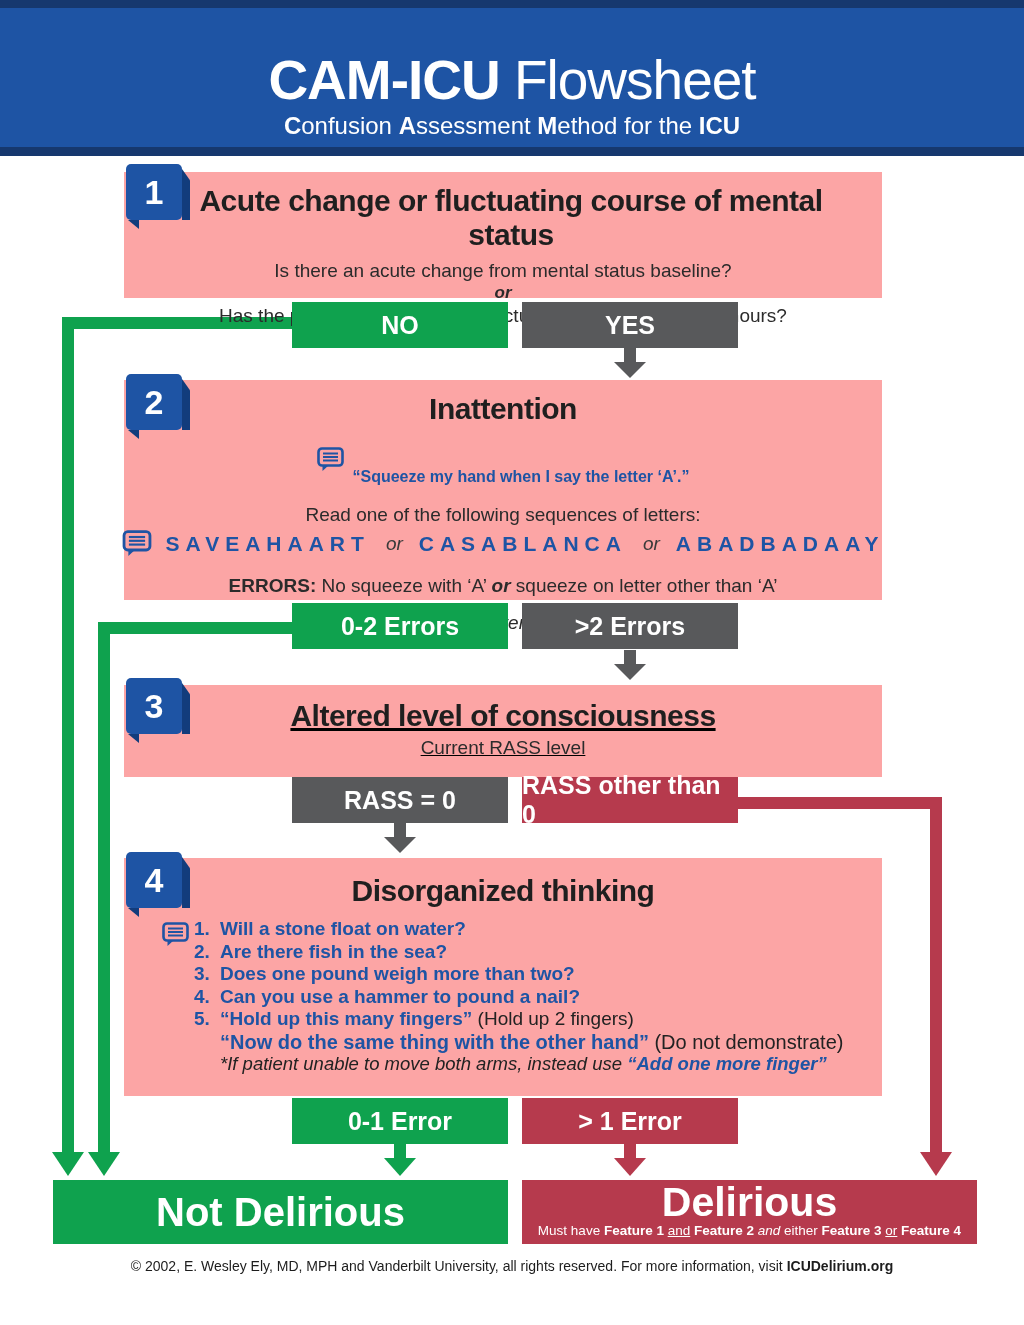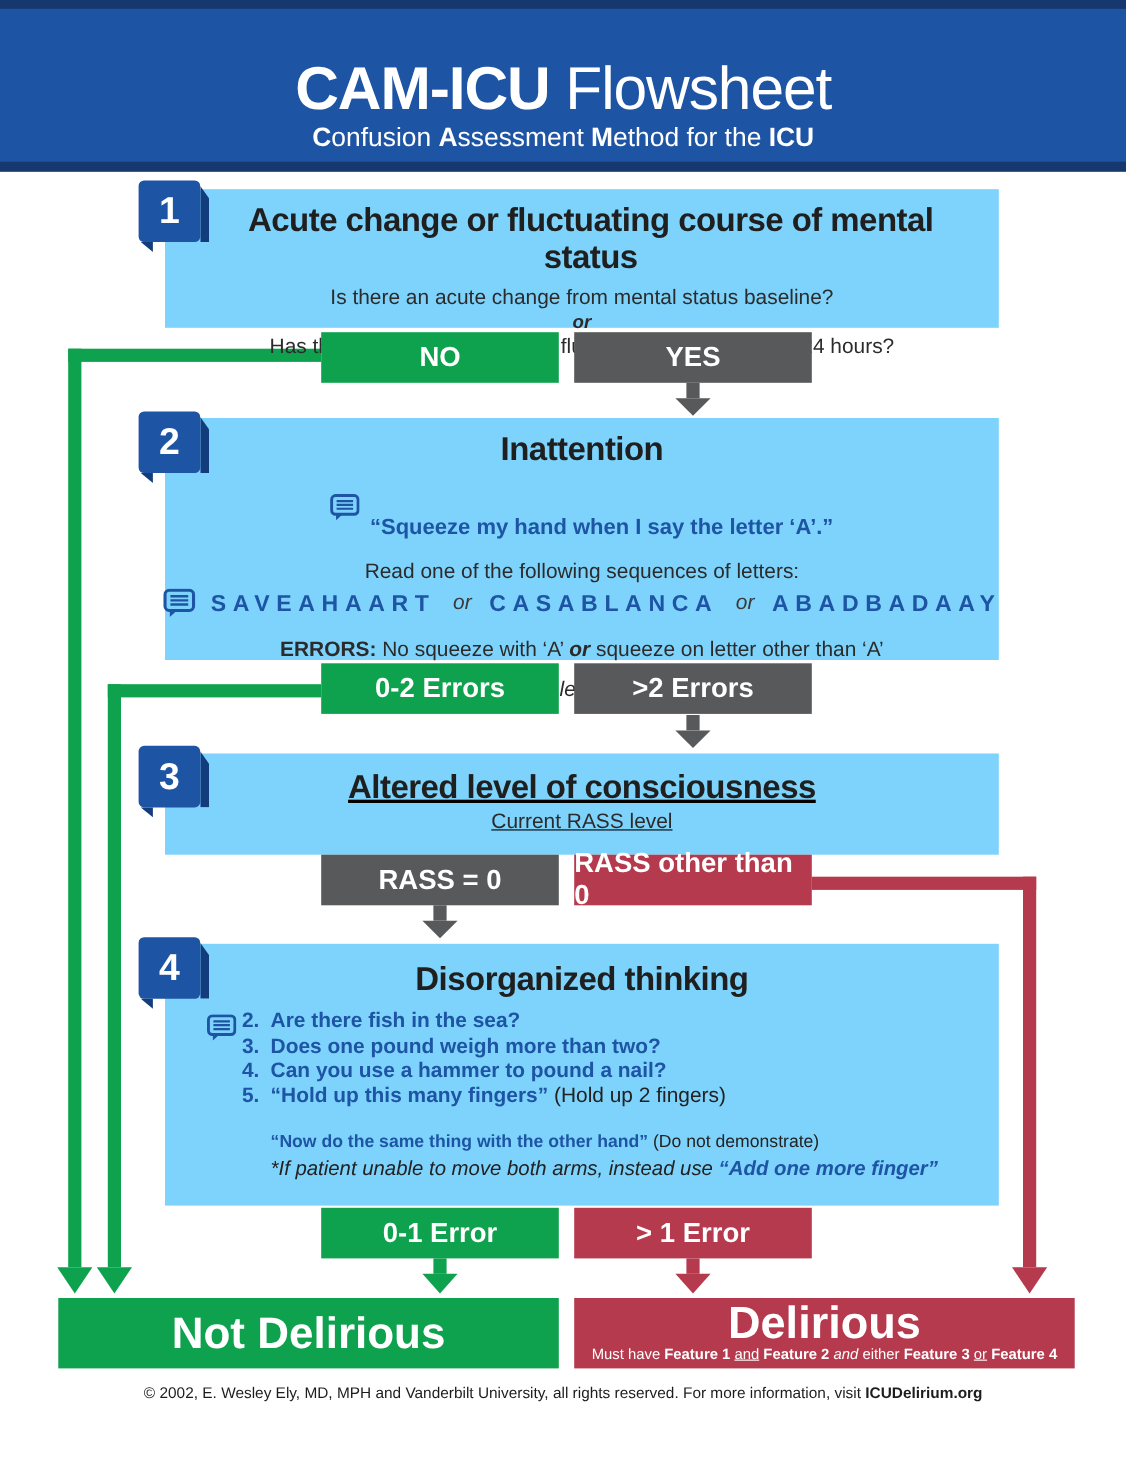--- a/index.html
+++ b/index.html
@@ -10,21 +10,21 @@
   .hdr { position:absolute; top:0; left:0; width:1024px; height:156px; background:#1E54A4; }
   .hdr-strip-top { position:absolute; top:0; left:0; width:100%; height:8px; background:#16386E; }
   .hdr-strip-bot { position:absolute; bottom:0; left:0; width:100%; height:9px; background:#16386E; }
   .hdr-title { position:absolute; top:48px; width:100%; text-align:center; color:#fff; font-size:55px; letter-spacing:-1px; }
   .hdr-title .strong { font-weight:700; }
   .hdr-title .light { font-weight:400; }
   .hdr-sub { position:absolute; top:112px; width:100%; text-align:center; color:#fff; font-size:24px; font-weight:400; }
   .hdr-sub b { font-weight:700; }
 
   
-  .panel { position:absolute; left:150px; width:758px; background:#7dd3fc; }
+  .panel { position:absolute; left:124px; width:758px; background:#fca5a5; }
   .p1 { top:172px; height:126px; }
   .p2 { top:380px; height:220px; }
   .p3 { top:685px; height:92px;text-decoration:underline; }
   .p4 { top:858px; height:238px; }
   .panel h2 { text-align:center; font-size:30px; font-weight:700; color:#1F1F1F; letter-spacing:-0.5px; }
   .p1 h2 { padding:12px 40px 6px 56px; text-align:center; }
   .p2 h2 { padding-top:12px; }
   .p3 h2 { padding-top:14px; }
   .p4 h2 { padding-top:16px; }
   .line { text-align:center; font-size:19px; color:#2B2B2B; }
@@ -60,21 +60,21 @@
   
   .conn { position:absolute; }
   .g-line { background:#0FA24E; }
   .r-line { background:#B63A4D; }
   .chead { position:absolute; width:0; height:0; border-left:16px solid transparent; border-right:16px solid transparent; }
   .chead.g { border-top:24px solid #0FA24E; }
   .chead.r { border-top:24px solid #B63A4D; }
 
   
   .prompt-row { display:flex; align-items:center; justify-content:center; gap:9px; margin-top:6px; }
-  .prompt-row .txt { color:#1E54A4; font-size:20px; font-weight:700;margin-top:36px; }
+  .prompt-row .txt { color:#1E54A4; font-size:16px; font-weight:700;margin-top:36px; }
   .read-line { margin-top:18px; }
   .seq-row { display:flex; align-items:center; justify-content:center; gap:2px; margin-top:4px; }
   .seq { color:#1E54A4; font-size:21px; font-weight:700; letter-spacing:6px; }
   .seq-or { font-size:19px; font-style:italic; color:#3A3A3A; margin:0 14px; }
   .errors-line { margin-top:18px; }
   .errors-line .lbl { font-weight:700; }
   .errors-line .oritl { font-weight:700; font-style:italic; }
   .note-line { margin-top:15px; font-style:italic; display:flex; align-items:center; justify-content:center; }
   .long-arrow { display:inline-block; position:relative; width:52px; height:3px; background:#2B2B2B; margin:0 4px 0 12px; }
   .long-arrow::after { content:""; position:absolute; right:-9px; top:-5px; width:0; height:0;
@@ -84,21 +84,21 @@
   .bubble { flex:0 0 auto; }
 
   
   .p3 .line { margin-top:4px; }
 
   
   .qlist { position:relative; margin-top:10px; padding-left:70px; }
   .qitem { font-size:19px; font-weight:700; color:#1E54A4; line-height:22.5px; }
   .qitem .num { display:inline-block; width:26px; }
   .qitem .blk { color:#222; font-weight:400; }
-  .qcont { padding-left:26px; font-size:16px; font-weight:700; color:#1E54A4; line-height:22.5px;margin-top:20px; }
+  .qcont { padding-left:26px; font-size:20px; font-weight:700; color:#1E54A4; line-height:22.5px; }
   .qcont .blk { color:#222; font-weight:400; }
   .qital { padding-left:26px; font-size:18.5px; font-style:italic; color:#222; line-height:22.5px; }
   .qital .blue { color:#1E54A4; font-weight:700; }
   .p4 .bubble-abs { position:absolute; left:38px; top:64px; }
 
   
   .outcome { position:absolute; top:1180px; width:455px; height:64px; color:#fff; text-align:center; }
   .outcome.neg { left:53px; background:#0FA24E; }
   .outcome.pos { left:522px; background:#B63A4D; }
   .outcome.neg .big { font-size:40px; font-weight:700; line-height:64px; }
@@ -234,20 +234,21 @@
   <div class="panel p4">
     <h2>Disorganized thinking</h2>
     <svg class="bubble-abs" width="27" height="25" viewBox="0 0 27 25">
       <rect x="1.5" y="1.5" width="24" height="17" rx="3.5" fill="none" stroke="#1E54A4" stroke-width="2.6"></rect>
       <line x1="6" y1="6.5" x2="21" y2="6.5" stroke="#1E54A4" stroke-width="2"></line>
       <line x1="6" y1="10" x2="21" y2="10" stroke="#1E54A4" stroke-width="2"></line>
       <line x1="6" y1="13.5" x2="21" y2="13.5" stroke="#1E54A4" stroke-width="2"></line>
       <path d="M5.5 18 L5.5 24 L12 18 Z" fill="#1E54A4"></path>
     </svg>
     <div class="qlist">
+      <div class="qitem"><span class="num">1.</span><span>Will a stone float on water?</span></div>
       <div class="qitem"><span class="num">2.</span><span>Are there fish in the sea?</span></div>
       <div class="qitem"><span class="num">3.</span><span>Does one pound weigh more than two?</span></div>
       <div class="qitem"><span class="num">4.</span><span>Can you use a hammer to pound a nail?</span></div>
       <div class="qitem"><span class="num">5.</span><span>“Hold up this many fingers”</span><span class="blk"> (Hold up 2 fingers)</span></div>
       <div class="qcont"><span>“Now do the same thing with the other hand”</span><span class="blk"> (Do not demonstrate)</span></div>
       <div class="qital"><span>*If patient unable to move both arms, instead use </span><span class="blue">“Add one more finger”</span></div>
     </div>
   </div>
   <div class="flow-btn green r4 cL">
       <span>0-1 Error</span>

